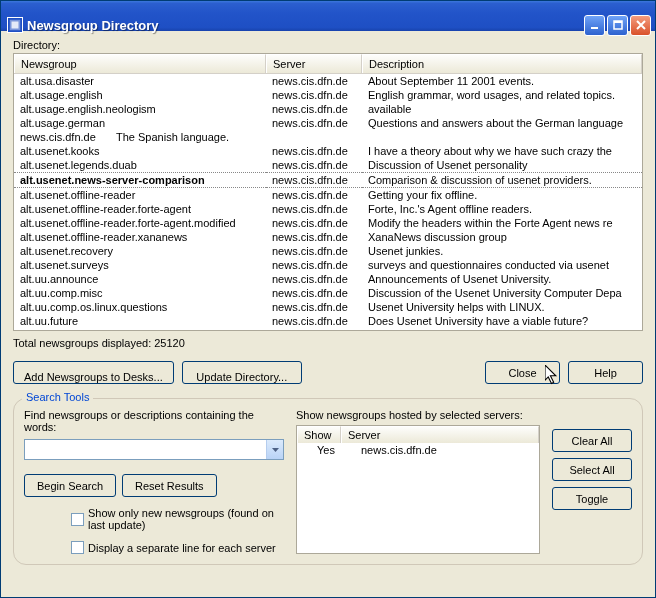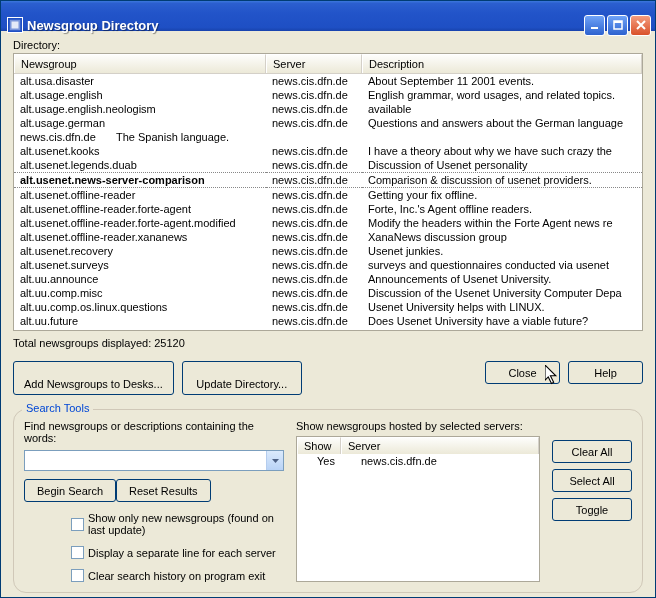--- a/index.html
+++ b/index.html
@@ -126,21 +126,21 @@
     font-family: Tahoma, sans-serif;
     font-size: 11px;
     background: #ece9d8;
     padding: 3px 12px;
     border-radius: 3px;
     border: 1px solid #003c74;
     min-width: 75px;
     height: 23px;
     position: relative;
   }
-  button.std.wide { min-width: 140px; padding: 16px 10px; }
+  button.std.wide { min-width: 140px; padding: 9px 10px; }
 
   .fieldset {
     border: 1px solid #d0c8b8;
     border-radius: 13px;
     margin-top: 14px;
     padding: 10px 10px 10px 10px;
     position: relative;
   }
   .fieldset .legend {
     position: absolute;
@@ -392,35 +392,31 @@
         <div class="leftcol">
           <div>Find newsgroups or descriptions containing the words:</div>
           <div class="combo">
             <input value="" style="">
             <div class="drop">
               <svg viewBox="0 0 7 4">
                   <path d="M0 0 L3.5 4 L7 0 Z" fill="#4d6185"></path>
                 </svg>
             </div>
           </div>
-          <div style="display:flex;margin-top:2px">
+          <div style="display:flex;gap:6px;margin-top:8px">
             <button class="std" style="min-width:82px">Begin Search</button>
             <button class="std" style="min-width:82px">Reset Results</button>
           </div>
           <div class="checkbox">
             <span class="box"></span>
             <span>Show only new newsgroups (found on last update)</span>
           </div>
           <div class="checkbox">
             <span class="box"></span>
             <span>Display a separate line for each server</span>
-          </div>
-          <div class="checkbox">
-            <span class="box"></span>
-            <span>Clear search history on program exit</span>
           </div>
         </div>
 
         <div class="midcol">
           <div style="margin-bottom:4px">Show newsgroups hosted by selected servers:</div>
           <div class="serverlist">
             <div class="sl-header">
               <div class="sl-col slc1">Show</div>
               <div class="sl-col slc2">Server</div>
             </div>

